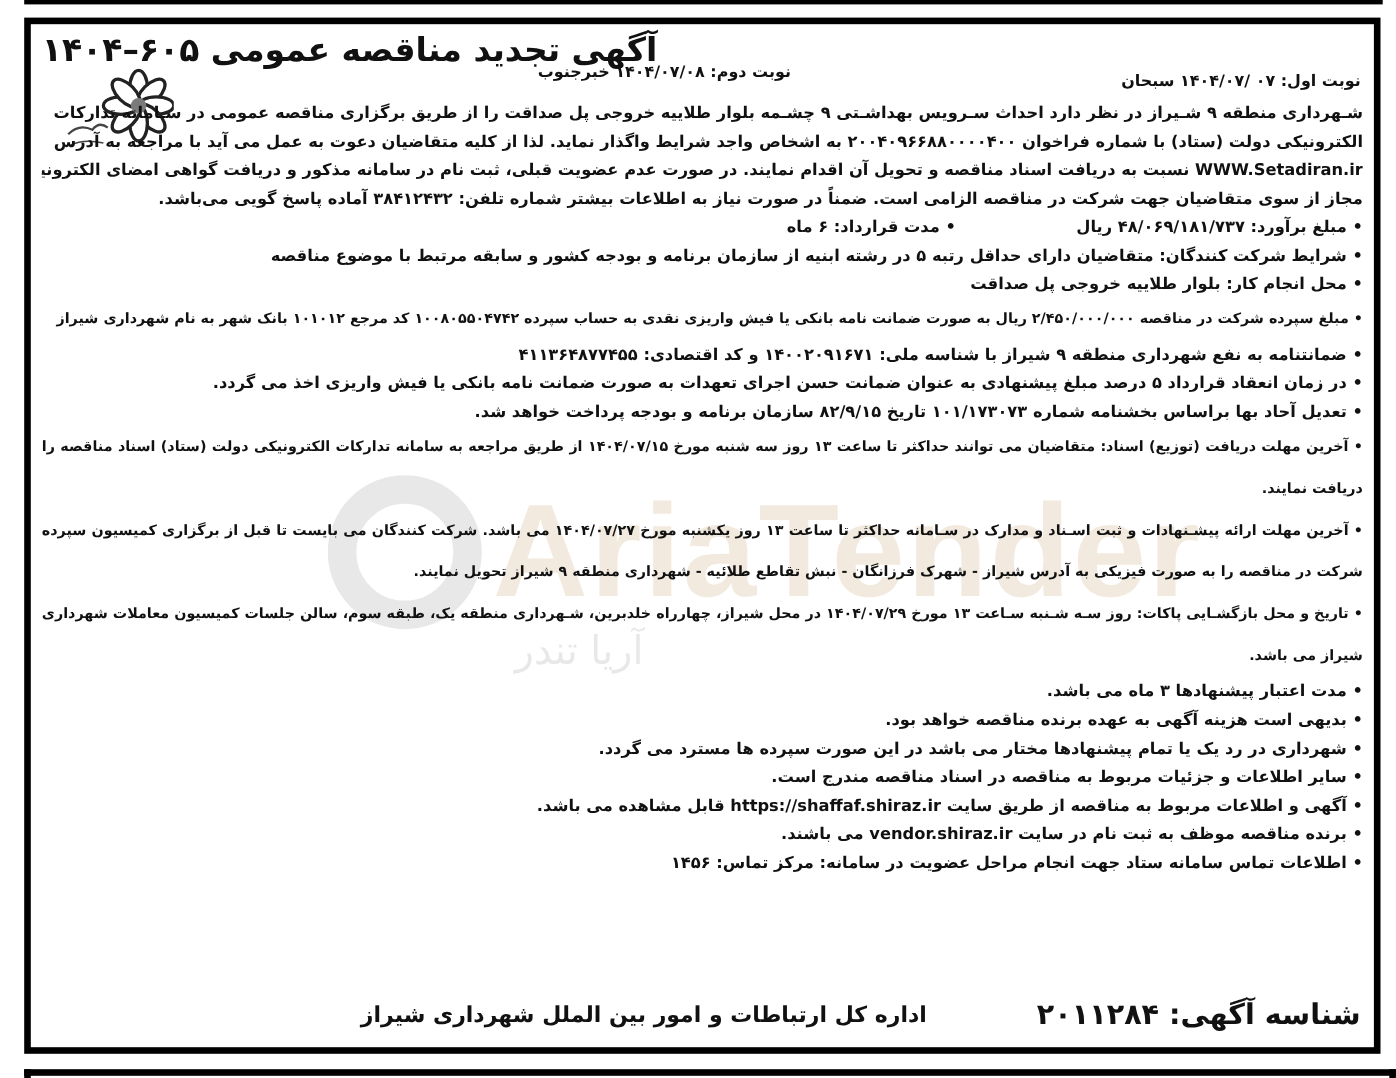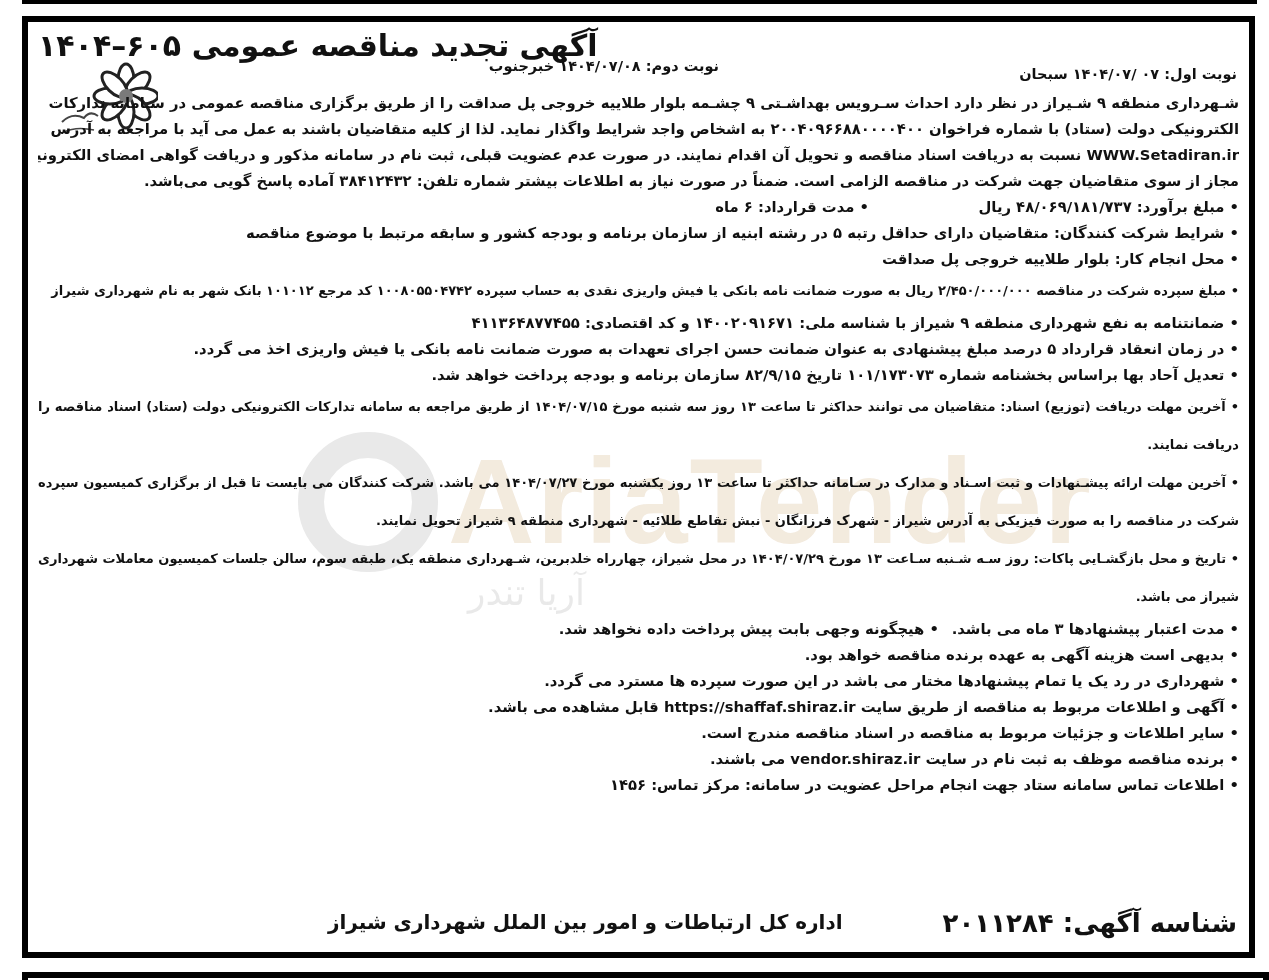--- a/index.html
+++ b/index.html
@@ -69,48 +69,47 @@
 
   <div class="content">
     <div class="title">آگهی تجدید مناقصه عمومی ۶۰۵–۱۴۰۴</div>
 
     <div class="nobat-row">
       <span class="nobat1">نوبت اول: ۰۷ /۱۴۰۴/۰۷ سبحان</span>
       <span class="nobat2">نوبت دوم: ۱۴۰۴/۰۷/۰۸ خبرجنوب</span>
     </div>
 
     <div class="line" style="padding-left:120px">شـهرداری منطقه ۹ شـیراز در نظر دارد احداث سـرویس بهداشـتی ۹ چشـمه بلوار طلاییه خروجی پل صداقت را از طریق برگزاری مناقصه عمومی در سـامانه تدارکات</div>
-    <div class="line" style="padding-left:120px">الکترونیکی دولت (ستاد) با شماره فراخوان ۲۰۰۴۰۹۶۶۸۸۰۰۰۰۴۰۰ به اشخاص واجد شرایط واگذار نماید. لذا از کلیه متقاضیان باشند به عمل می آید با مراجعه به آدرس</div>
+    <div class="line" style="padding-left:120px">الکترونیکی دولت (ستاد) با شماره فراخوان ۲۰۰۴۰۹۶۶۸۸۰۰۰۰۴۰۰ به اشخاص واجد شرایط واگذار نماید. لذا از کلیه متقاضیان دعوت به عمل می آید با مراجعه به آدرس</div>
     <div class="line">WWW.Setadiran.ir نسبت به دریافت اسناد مناقصه و تحویل آن اقدام نمایند. در صورت عدم عضویت قبلی، ثبت نام در سامانه مذکور و دریافت گواهی امضای الکترونیکی صاحبان امضایٔ</div>
     <div class="line">مجاز از سوی متقاضیان جهت شرکت در مناقصه الزامی است. ضمناً در صورت نیاز به اطلاعات بیشتر شماره تلفن: ۳۸۴۱۲۴۳۲ آماده پاسخ گویی می‌باشد.</div>
 
     <div class="line row2">
       <span class="c1 bullet">مبلغ برآورد: ۴۸/۰۶۹/۱۸۱/۷۳۷ ریال</span>
       <span class="bullet">مدت قرارداد: ۶ ماه</span>
     </div>
 
     <div class="line bullet">شرایط شرکت کنندگان: متقاضیان دارای حداقل رتبه ۵ در رشته ابنیه از سازمان برنامه و بودجه کشور و سابقه مرتبط با موضوع مناقصه</div>
     <div class="line bullet">محل انجام کار: بلوار طلاییه خروجی پل صداقت</div>
     <div class="para full bullet">مبلغ سپرده شرکت در مناقصه ۲/۴۵۰/۰۰۰/۰۰۰ ریال به صورت ضمانت نامه بانکی یا فیش واریزی نقدی به حساب سپرده ۱۰۰۸۰۵۵۰۴۷۴۲ کد مرجع ۱۰۱۰۱۲ بانک شهر به نام شهرداری شیراز</div>
     <div class="line bullet">ضمانتنامه به نفع شهرداری منطقه ۹ شیراز با شناسه ملی: ۱۴۰۰۲۰۹۱۶۷۱ و کد اقتصادی: ۴۱۱۳۶۴۸۷۷۴۵۵</div>
     <div class="line bullet">در زمان انعقاد قرارداد ۵ درصد مبلغ پیشنهادی به عنوان ضمانت حسن اجرای تعهدات به صورت ضمانت نامه بانکی یا فیش واریزی اخذ می گردد.</div>
     <div class="line bullet">تعدیل آحاد بها براساس بخشنامه شماره ۱۰۱/۱۷۳۰۷۳ تاریخ ۸۲/۹/۱۵ سازمان برنامه و بودجه پرداخت خواهد شد.</div>
     <div class="para full bullet">آخرین مهلت دریافت (توزیع) اسناد: متقاضیان می توانند حداکثر تا ساعت ۱۳ روز سه شنبه مورخ ۱۴۰۴/۰۷/۱۵ از طریق مراجعه به سامانه تدارکات الکترونیکی دولت (ستاد) اسناد مناقصه را دریافت نمایند.</div>
     <div class="para full bullet">آخرین مهلت ارائه پیشـنهادات و ثبت اسـناد و مدارک در سـامانه حداکثر تا ساعت ۱۳ روز یکشنبه مورخ ۱۴۰۴/۰۷/۲۷ می باشد. شرکت کنندگان می بایست تا قبل از برگزاری کمیسیون سپرده شرکت در مناقصه را به صورت فیزیکی به آدرس شیراز - شهرک فرزانگان - نبش تقاطع طلائیه - شهرداری منطقه ۹ شیراز تحویل نمایند.</div>
     <div class="para full bullet">تاریخ و محل بازگشـایی پاکات: روز سـه شـنبه سـاعت ۱۳ مورخ ۱۴۰۴/۰۷/۲۹ در محل شیراز، چهارراه خلدبرین، شـهرداری منطقه یک، طبقه سوم، سالن جلسات کمیسیون معاملات شهرداری شیراز می باشد.</div>
 
     <div class="line row2">
       <span class="bullet" style="width:300px">مدت اعتبار پیشنهادها ۳ ماه می باشد.</span>
-      <span class="bullet">هیچگونه وجهی بابت پیش پرداخت داده نخواهد شد.</span>
     </div>
 
     <div class="line bullet">بدیهی است هزینه آگهی به عهده برنده مناقصه خواهد بود.</div>
     <div class="line bullet">شهرداری در رد یک یا تمام پیشنهادها مختار می باشد در این صورت سپرده ها مسترد می گردد.</div>
+    <div class="line bullet">سایر اطلاعات و جزئیات مربوط به مناقصه در اسناد مناقصه مندرج است.</div>
     <div class="line bullet">آگهی و اطلاعات مربوط به مناقصه از طریق سایت https://shaffaf.shiraz.ir قابل مشاهده می باشد.</div>
-    <div class="line bullet">سایر اطلاعات و جزئیات مربوط به مناقصه در اسناد مناقصه مندرج است.</div>
     <div class="line bullet">برنده مناقصه موظف به ثبت نام در سایت vendor.shiraz.ir می باشند.</div>
     <div class="line bullet">اطلاعات تماس سامانه ستاد جهت انجام مراحل عضویت در سامانه: مرکز تماس: ۱۴۵۶</div>
 
     <div class="footer">
       <span class="id">شناسه آگهی: ۲۰۱۱۲۸۴</span>
       <span class="dept">اداره کل ارتباطات و امور بین الملل شهرداری شیراز</span>
     </div>
   </div>
 </div>
 

